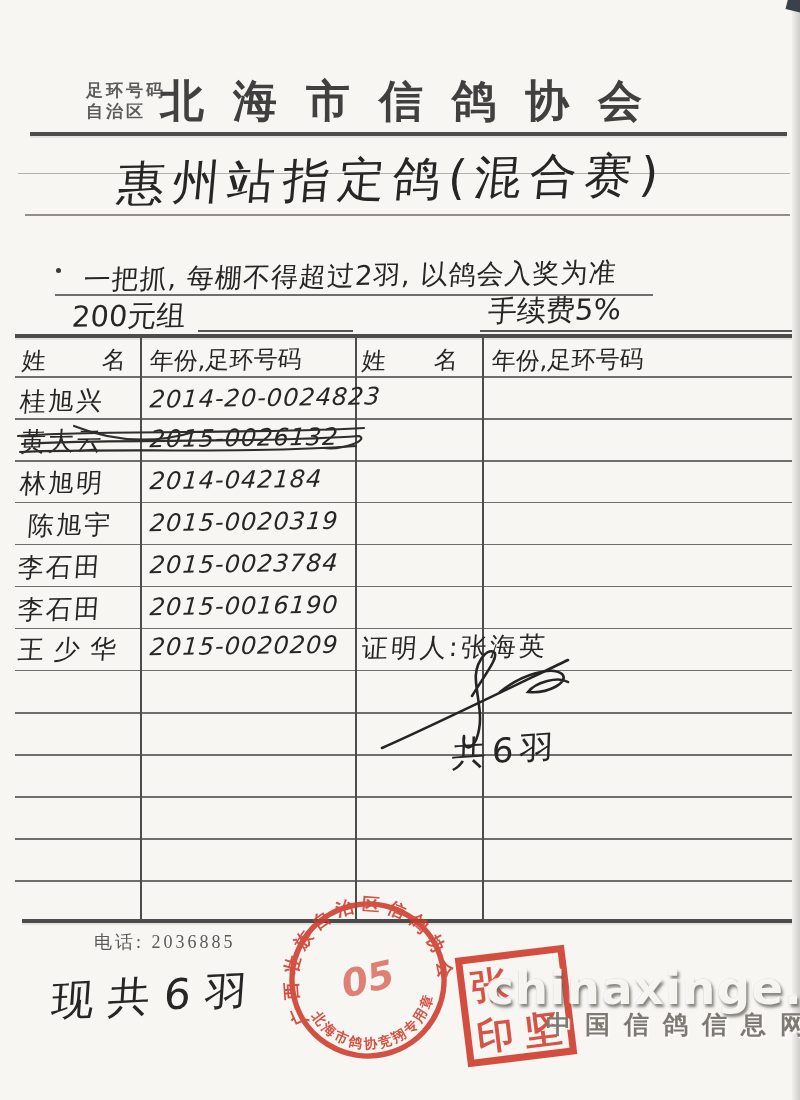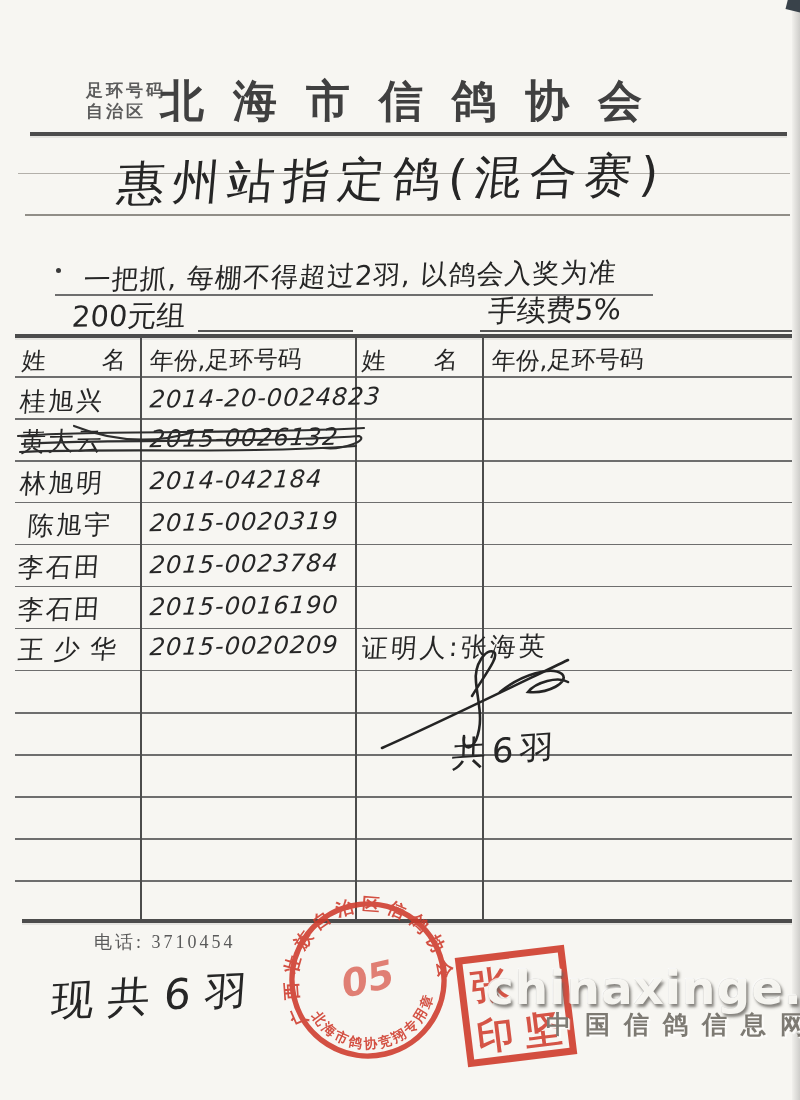--- a/index.html
+++ b/index.html
@@ -119,21 +119,21 @@
 
 <svg class="abs" style="left:372px;top:648px;z-index:3;" width="240" height="120">
   <g stroke="#242424" stroke-width="2.6" fill="none" stroke-linecap="round">
     <path d="M100,48 C112,28 128,8 122,4 C114,0 102,16 104,34 C106,56 112,72 104,92 C98,104 90,100 92,88"></path>
     <path d="M10,100 C60,78 150,34 196,12"></path>
     <path d="M128,44 C150,26 180,18 190,26 C198,34 176,46 156,44 C164,34 186,28 196,34"></path>
   </g>
 </svg>
 <div class="abs hw hw-count" style="left:452px;top:728px;">共6羽</div>
 
-<div class="abs printed" style="left:94px;top:930px;font-size:18px;letter-spacing:3px;">电话: 3710454</div>
+<div class="abs printed" style="left:94px;top:930px;font-size:18px;letter-spacing:3px;">电话: 2036885</div>
 
 <div class="abs hw hw-big" style="left:52px;top:968px;">现共6羽</div>
 
 <svg class="abs" style="left:280px;top:892px;z-index:5;" width="176" height="176" viewBox="0 0 176 176">
   <g transform="rotate(-13 88 88)" opacity="0.88">
     <circle cx="88" cy="88" r="76" fill="none" stroke="#cf3a2b" stroke-width="5.5"></circle>
     <defs>
       <path id="arcTop" d="M 21,115 A 71.5,71.5 0 1 1 155,115" fill="none"></path>
       <path id="arcBot" d="M 25,110 A 66,66 0 0 0 151,110" fill="none"></path>
     </defs>

